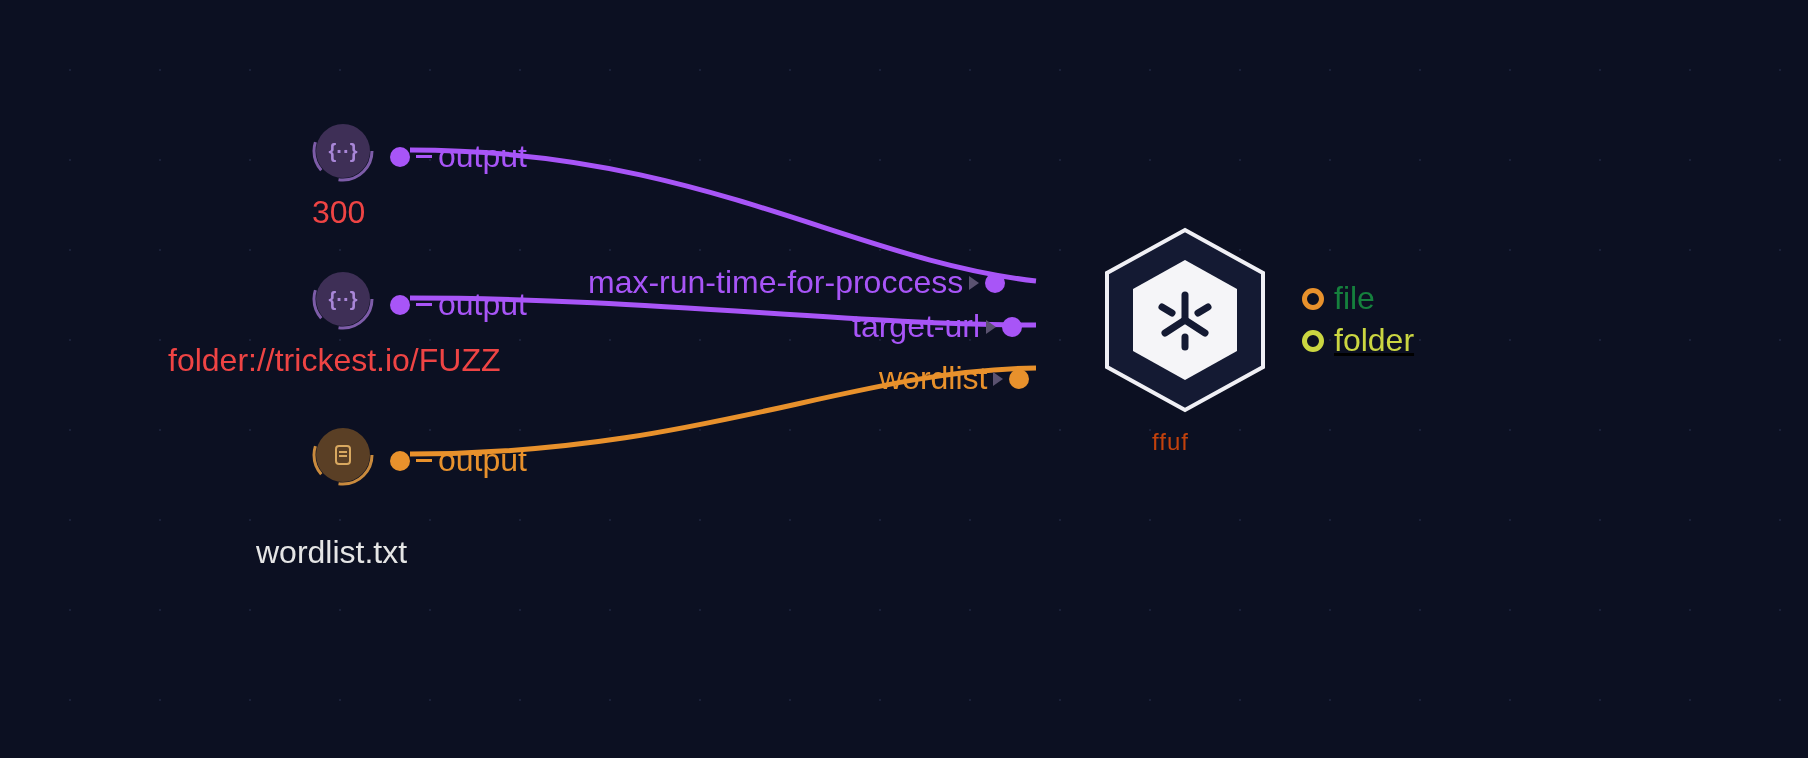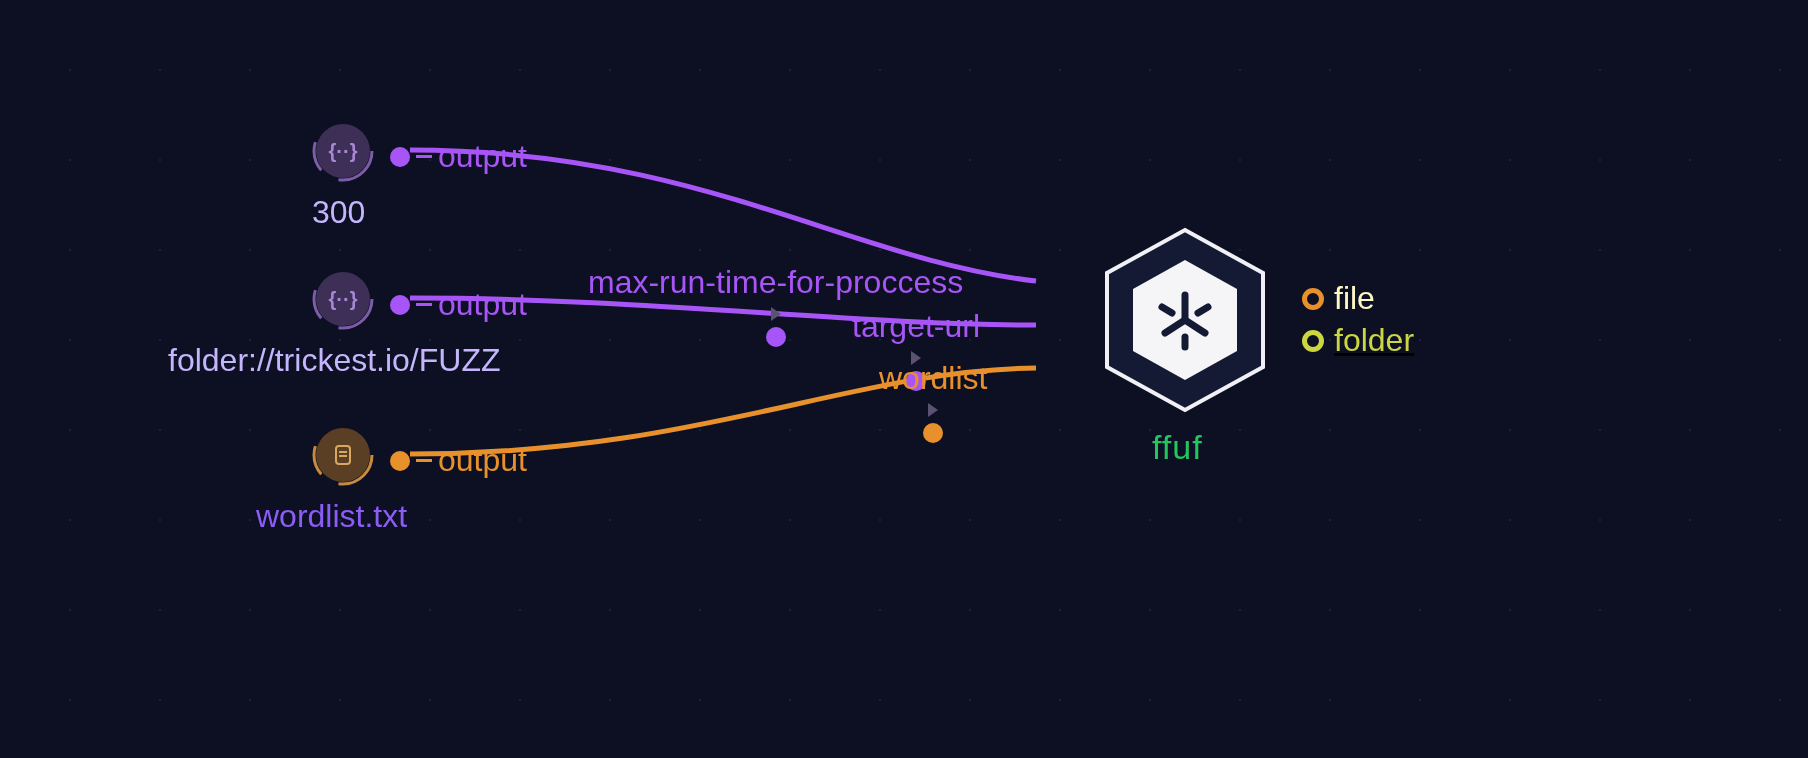--- a/index.html
+++ b/index.html
@@ -38,81 +38,81 @@
   .node-icon.purple { background: #3e2f56; }
   .node-icon.orange { background: #5a3f25; }
   .node-glyph { font-size: 20px; font-weight: 600; }
   .node-glyph.purple { color: #a987d8; }
   .node-label {
     position: absolute;
     font-size: 32px;
     font-weight: 500;
     text-align: center;
   }
-  .node-label.purple { color: #c4b5fd; }
-  .node-label.orange { color: #8b5cf6; }
+  .node-label.purple { color: #ef4444; }
+  .node-label.orange { color: #e5e5e5; margin-top: 36px; }
   
   .port {
     position: absolute;
     display: flex;
     align-items: center;
     gap: 6px;
     font-size: 32px;
     font-weight: 500;
   }
   .port.out { flex-direction: row; }
   .port.out .tick { width: 16px; height: 3px; }
   .port.out .dot { width: 20px; height: 20px; border-radius: 50%; }
   .port.out.purple .tick { background: #a855f7; }
   .port.out.purple .dot { background: #a855f7; }
   .port.out.purple .lbl { color: #a855f7; }
   .port.out.orange .tick { background: #e8912c; }
   .port.out.orange .dot { background: #e8912c; }
   .port.out.orange .lbl { color: #e8912c; }
   
-  .port.in { flex-direction: column; }
+  .port.in { flex-direction: row; }
   .port.in .lbl { color: #a855f7; font-size: 32px; }
   .port.in.orange .lbl { color: #e8912c; }
   .port.in .tri {
     width: 0; height: 0;
     border-top: 7px solid transparent;
     border-bottom: 7px solid transparent;
     border-left: 10px solid #5a5270;
   }
   .port.in .dot { width: 20px; height: 20px; border-radius: 50%; }
   .port.in.purple .dot { background: #a855f7; }
   .port.in.orange .dot { background: #e8912c; }
   
   .hex-node {
     position: absolute;
     width: 170px;
     height: 190px;
   }
   .hex-title {
     position: absolute;
-    color: #22c55e;
-    font-size: 34px;
+    color: #c2410c;
+    font-size: 24px;
     font-weight: 400;
     letter-spacing: 1px;
   }
   
   .legend-item {
     position: absolute;
     display: flex;
     align-items: center;
     gap: 10px;
     font-size: 32px;
     font-weight: 500;
   }
   .legend-item .ring {
     width: 22px; height: 22px; border-radius: 50%;
     border: 5px solid;
   }
   .legend-item.orange .ring { border-color: #e8912c; }
-  .legend-item.orange .lbl { color: #fef9c3; }
+  .legend-item.orange .lbl { color: #15803d; }
   .legend-item.yellow .ring { border-color: #cbd641; }
   .legend-item.yellow .lbl { color: #cbd641; }
 </style>
 </head>
 <body>
 
 <div class="dot-grid"></div>
 
 <div class="canvas">
 

